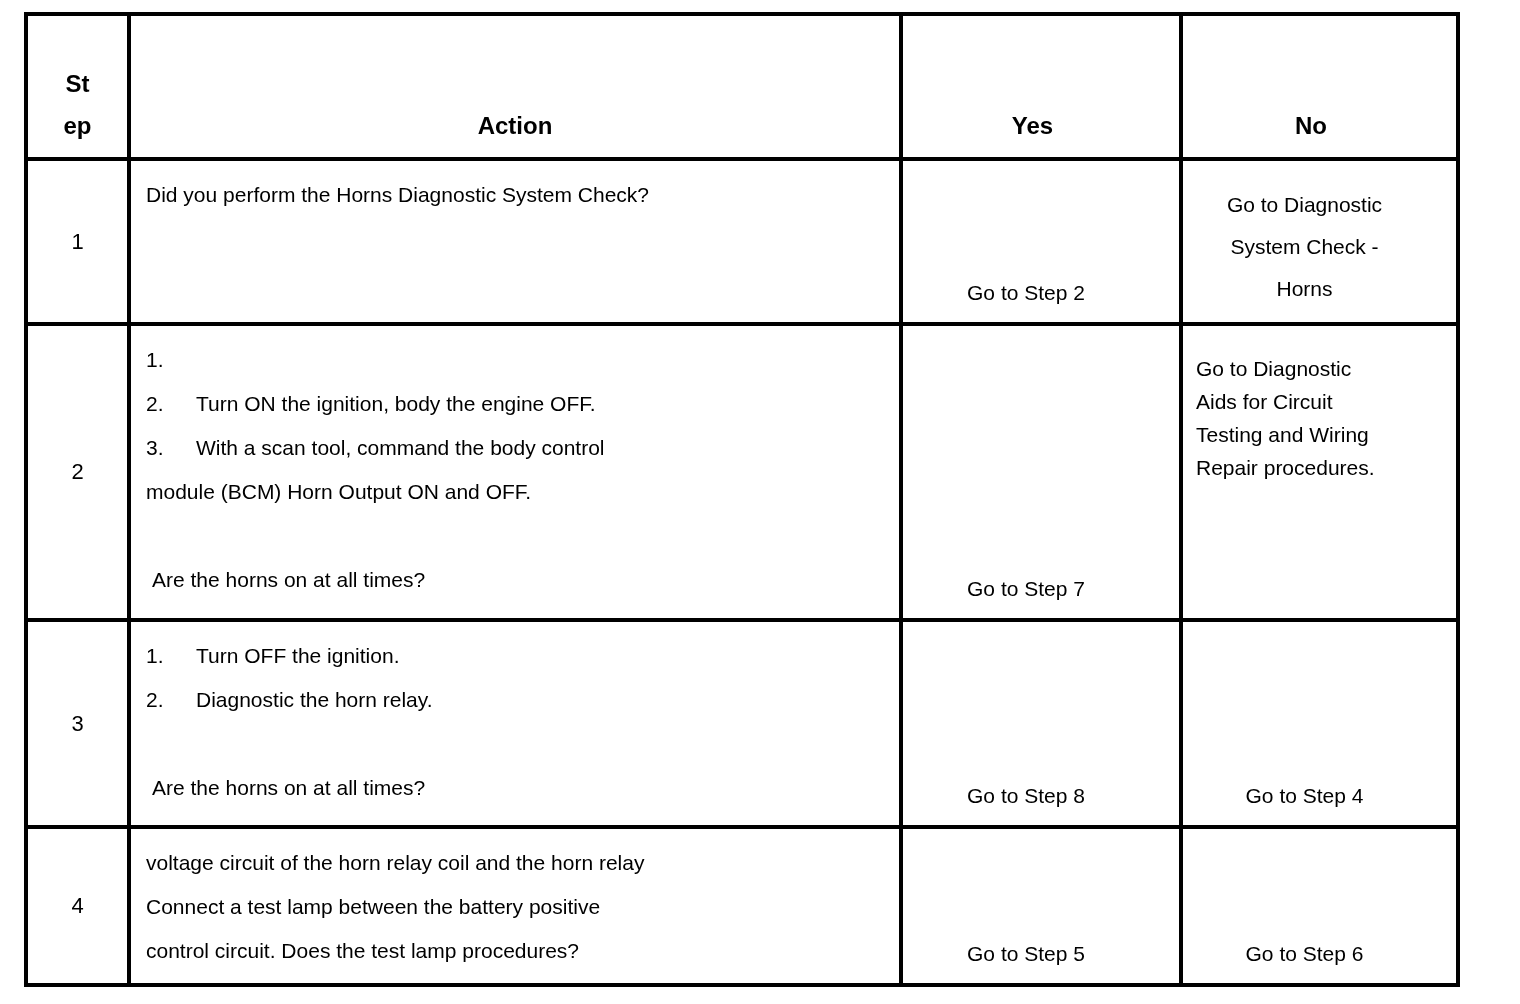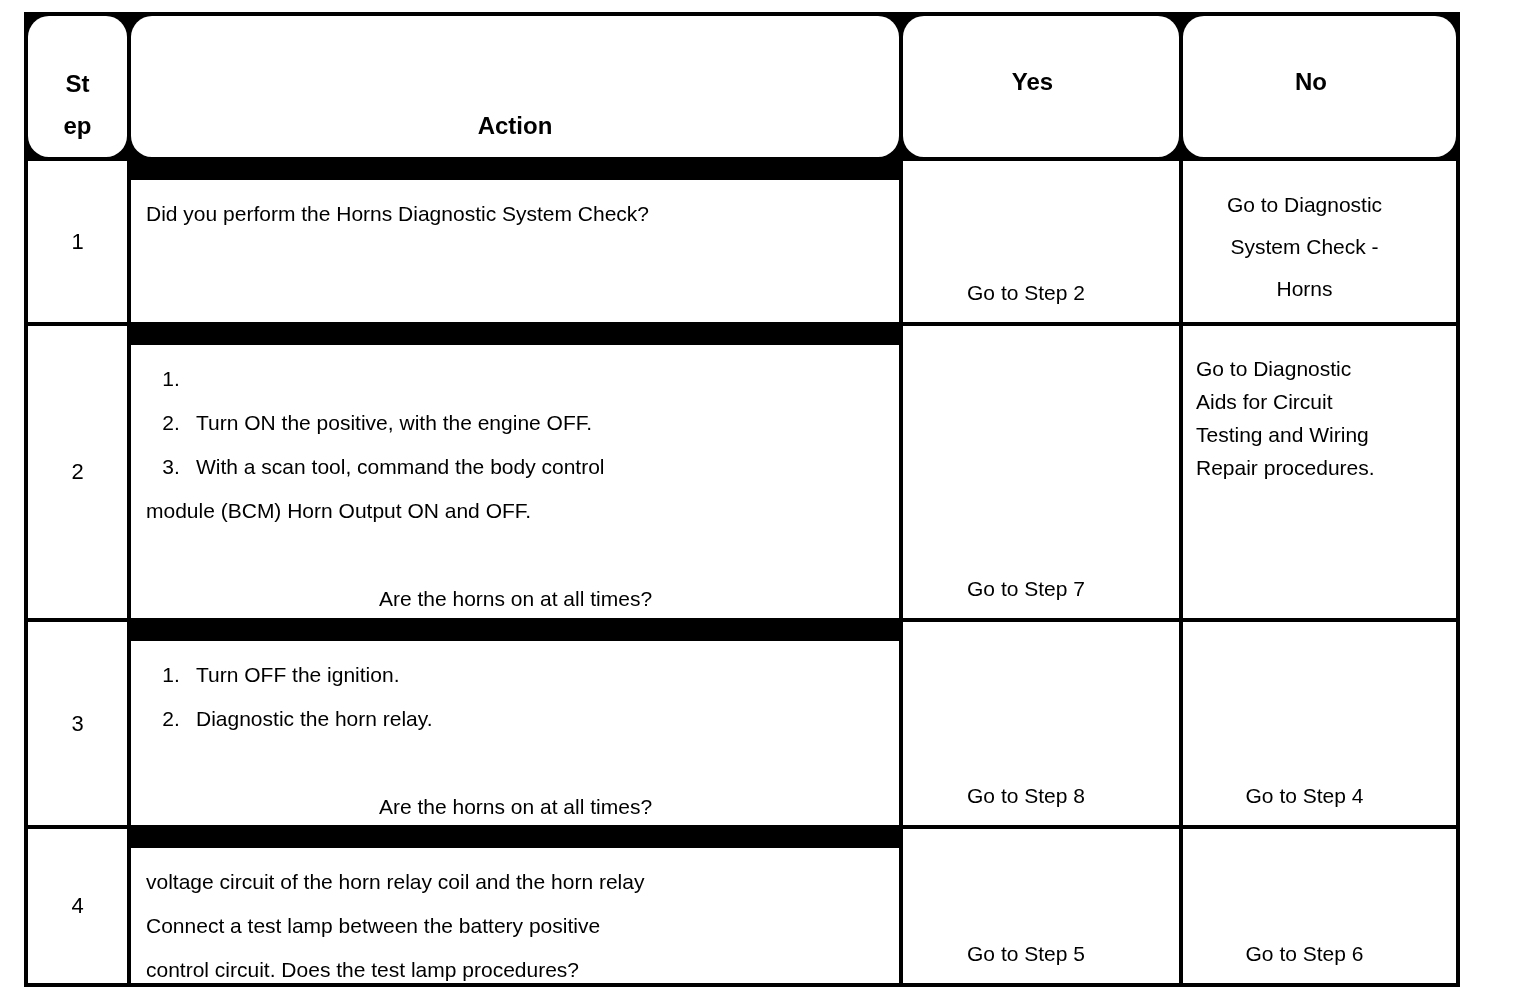--- a/index.html
+++ b/index.html
@@ -31,40 +31,38 @@
   .hcell {
     display: flex;
     flex-direction: column;
     justify-content: flex-end;
     align-items: center;
     font-size: 24px;
     font-weight: bold;
     line-height: 42px;
     text-align: center;
     padding-bottom: 10px;
-    border-radius: 21px;
   }
   .hcell.step-head div { max-width: 46px; }
-  .hcell.offset { padding-right: 17px; justify-content: center; }
+  .hcell.offset { padding-right: 17px; }
 
   
   .stepcell {
     display: flex;
     align-items: center;
     justify-content: center;
     font-size: 22px;
   }
 
   
   .action {
     padding: 12px 20px 0 15px;
     font-size: 21px;
     line-height: 44px;
-    text-align: center;
-    margin-top: 19px;
+    text-align: left;
   }
   .aline { display: flex; }
   .aline .num { width: 50px; flex: 0 0 50px; }
   .spacer { height: 44px; }
   .question { padding-left: 6px; }
 
   
   .goto {
     display: flex;
     flex-direction: column;
@@ -124,21 +122,21 @@
 
     <div class="cell stepcell">
       <span>2</span>
     </div>
     <div class="cell action">
       <div class="aline">
         <span class="num">1.</span>
       </div>
       <div class="aline">
         <span class="num">2.</span>
-        <span>Turn ON the positive, with the engine OFF.</span>
+        <span>Turn ON the ignition, body the engine OFF.</span>
       </div>
       <div class="aline">
         <span class="num">3.</span>
         <span>With a scan tool, command the body control</span>
       </div>
       <div class="aline">
         <span>module (BCM) Horn Output ON and OFF.</span>
       </div>
       <div class="spacer"></div>
       <div class="question">Are the horns on at all times?</div>

